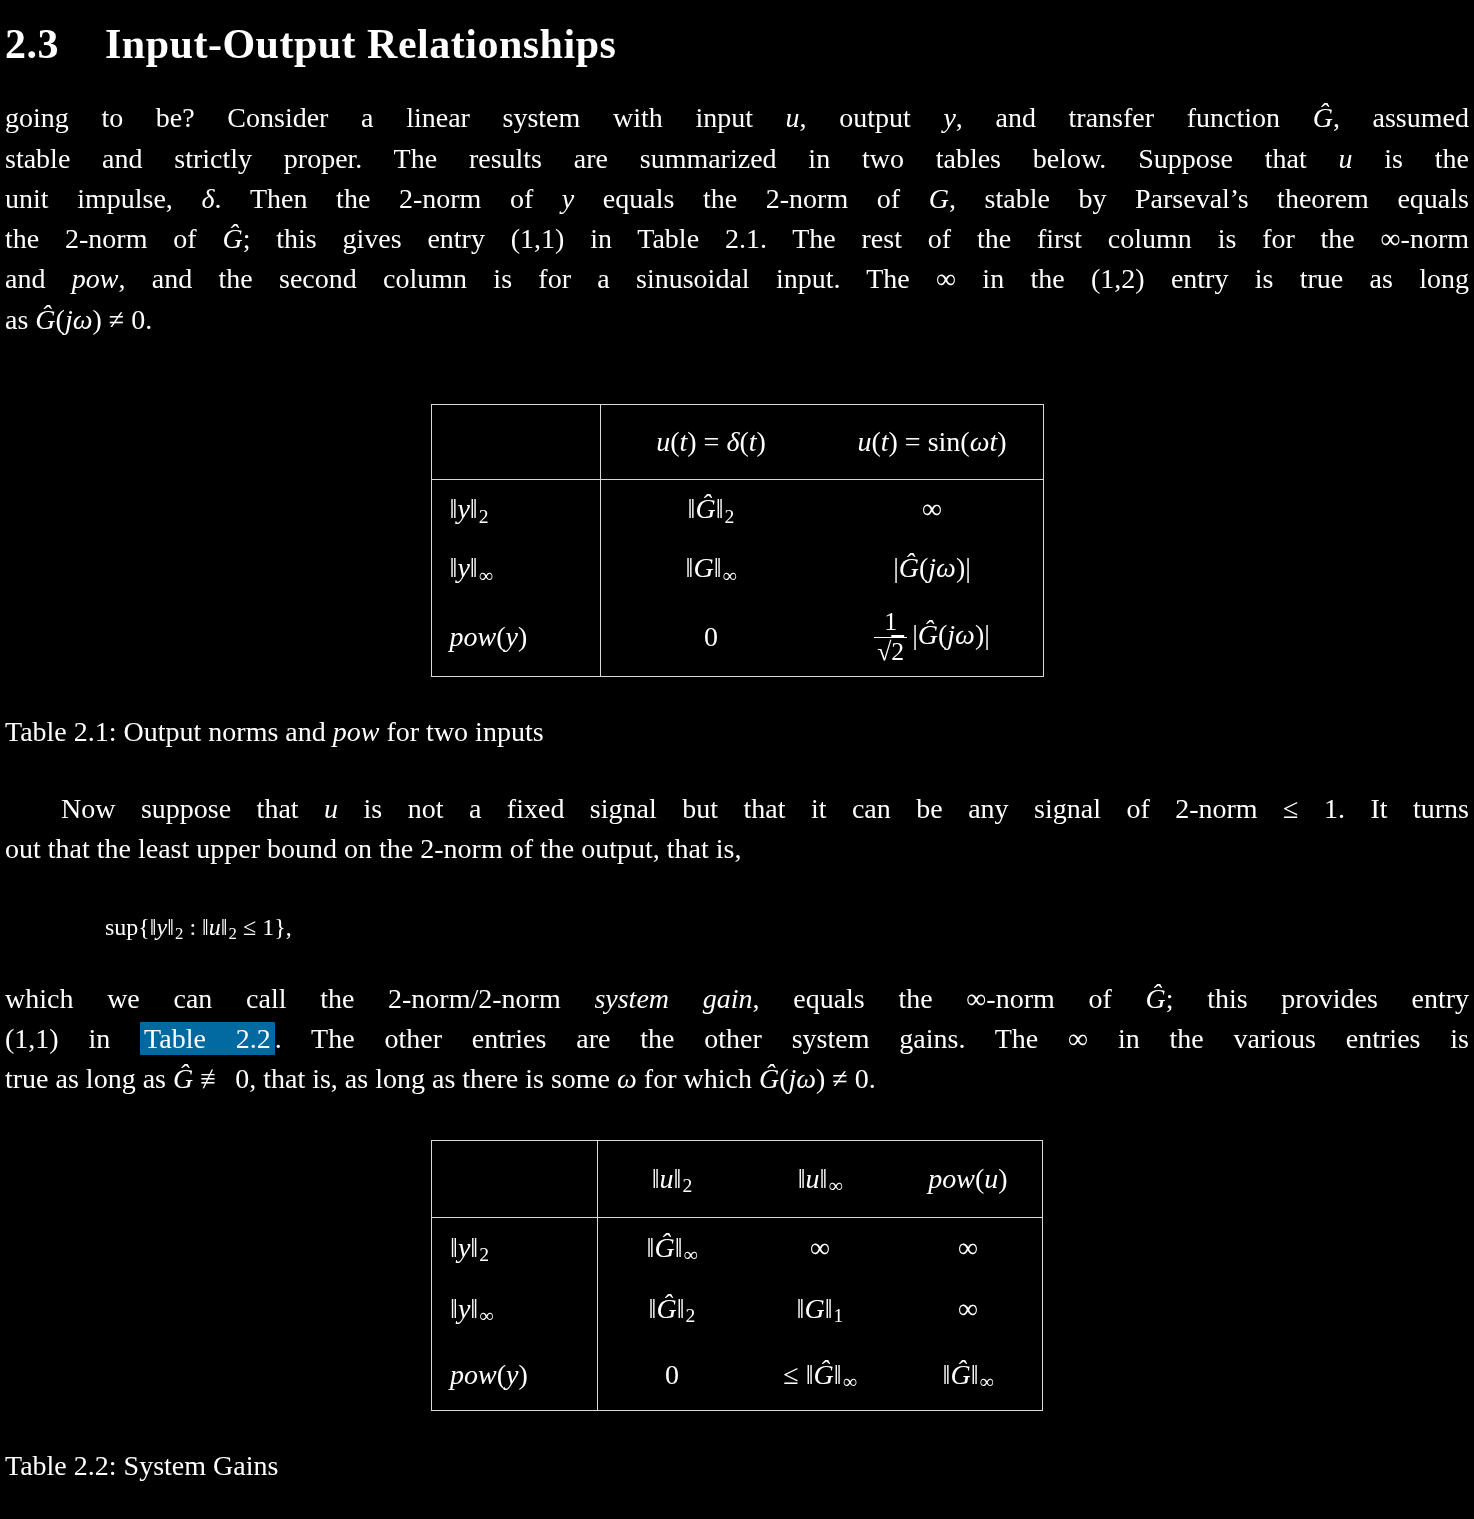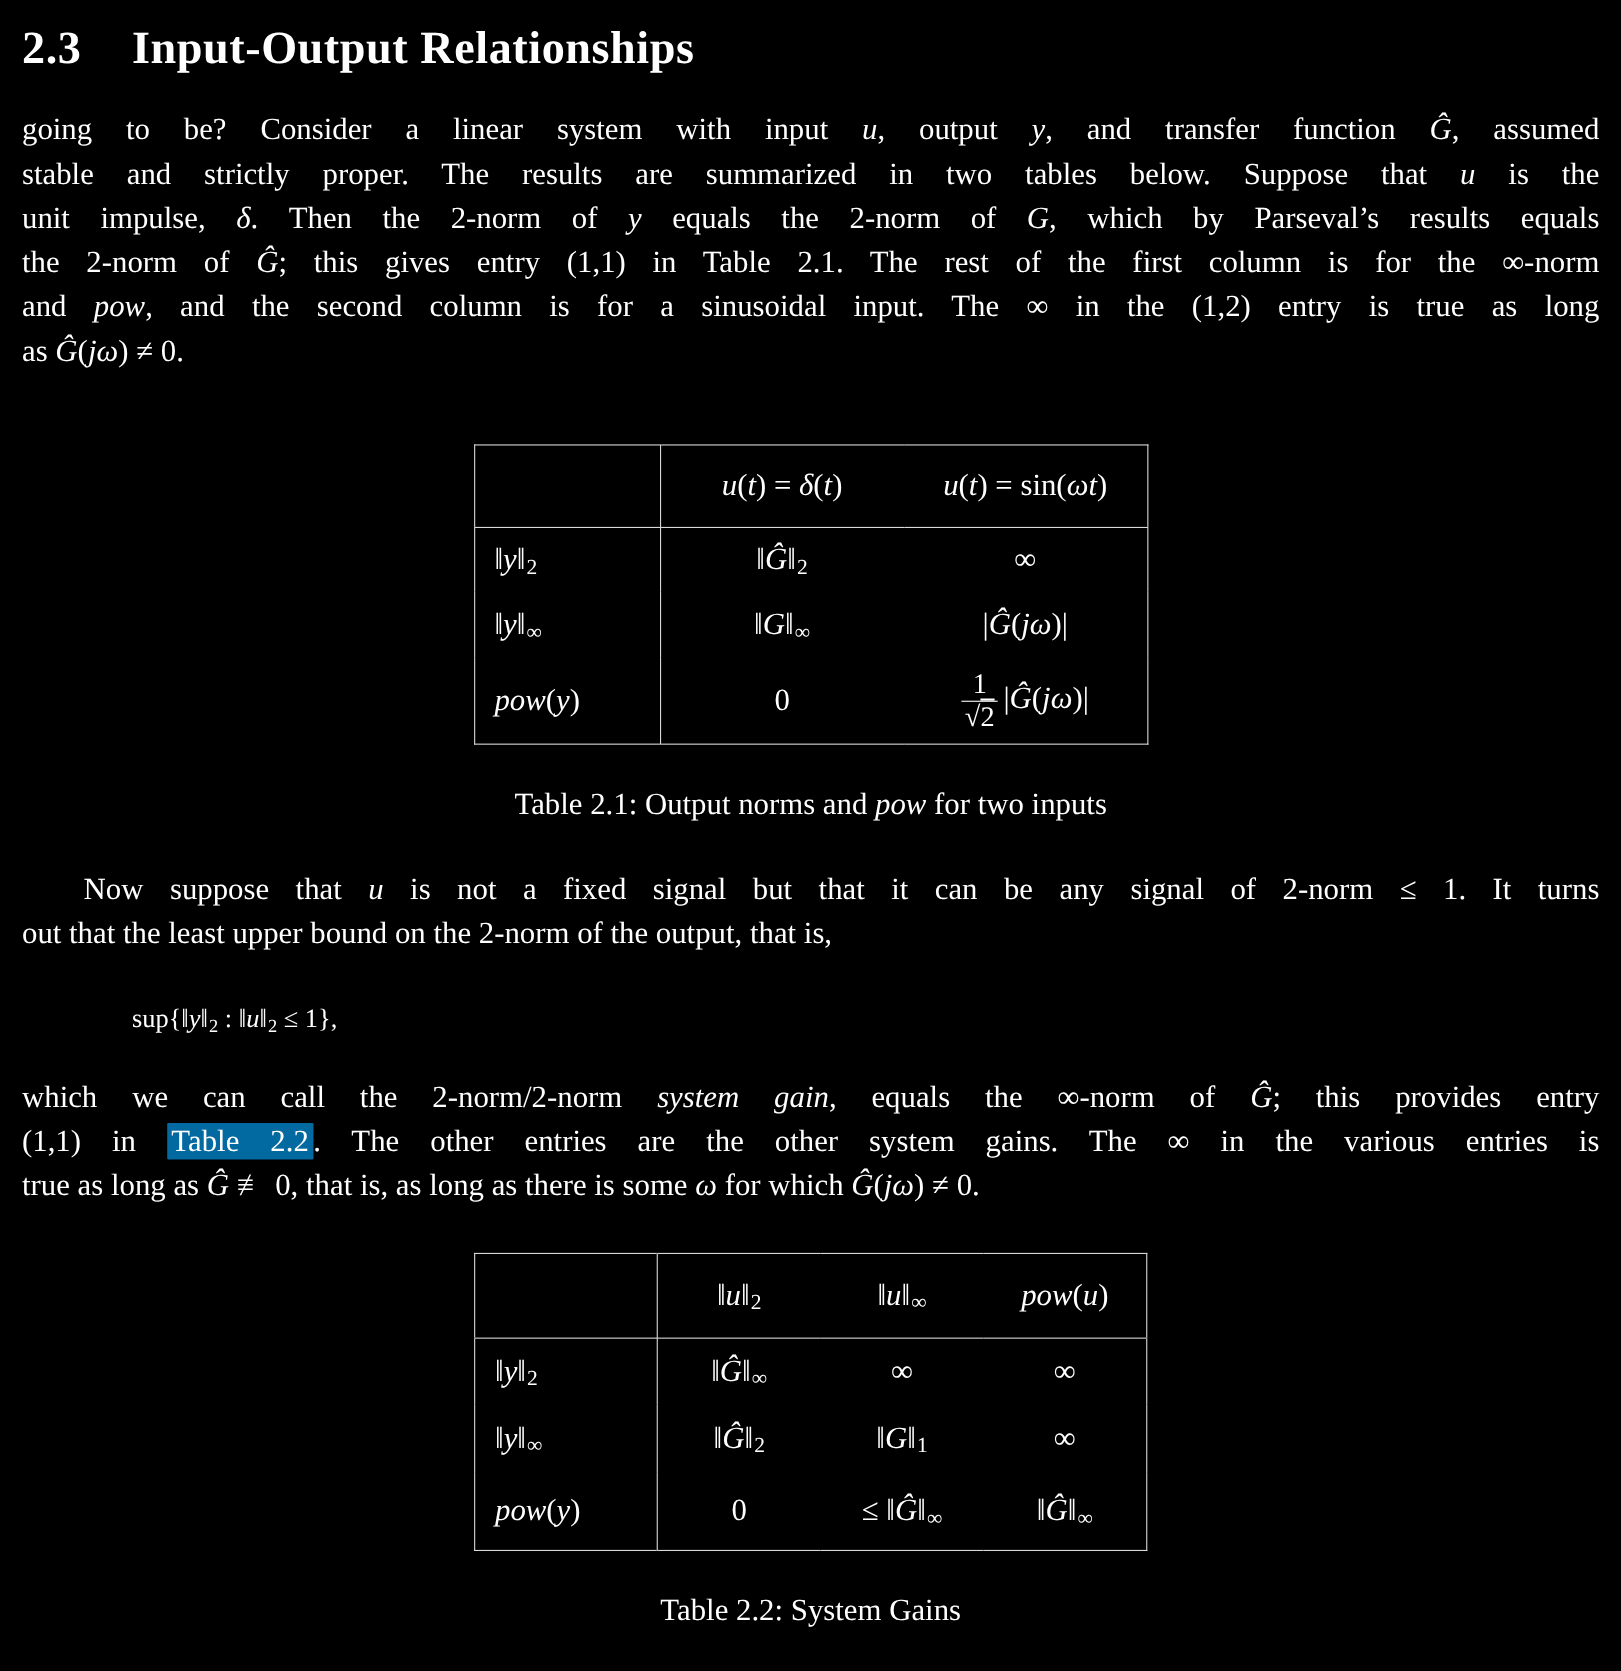--- a/index.html
+++ b/index.html
@@ -2,21 +2,21 @@
 <html><head>
 <meta charset="utf-8">
 <style>
   html,body{margin:0;padding:0;}
   body{
     width:1474px;height:1519px;
     background:#000000;color:#ffffff;
     font-family:"Liberation Serif","DejaVu Serif",serif;
     overflow:hidden;
   }
-  .page{padding:0 20px;}
+  .page{padding:0 5px;}
   h1{
     margin:0;padding-top:20px;
     font-size:42px;font-weight:bold;line-height:1.15;
     letter-spacing:0.5px;
   }
   .secnum{margin-right:46px;}
   .para{margin:0;}
   .p1{margin-top:30px;}
   .p2{margin-top:37px;}
   .p3{margin-top:25px;}
@@ -54,21 +54,21 @@
   .t1 .r1 td{height:58px;}
   .t1 .r2 td{height:60px;}
   .t1 .r3 td{height:78px;}
   .t2 .hrow td{height:76px;}
   .t2 .lblcol{width:137px;}
   .t2 .dcol{width:132px;}
   .t2 .r1 td{height:60px;}
   .t2 .r2 td{height:62px;}
   .t2 .r3 td{height:70px;}
   .caption{
-    text-align:center;font-size:28px;line-height:40px;
+    text-align:left;font-size:28px;line-height:40px;
     margin-top:35px;
   }
   .frac{
     display:inline-block;vertical-align:middle;
     text-align:center;line-height:1.12;
     font-size:0.92em;margin-right:5px;
   }
   .frac .num{display:block;padding:0 3px;}
   .frac .den{display:block;border-top:1.5px solid #ffffff;padding:0 3px;}
   .ol{text-decoration:overline;}
@@ -76,21 +76,21 @@
 </head>
 <body>
 
 <div class="page">
 
   <h1><span class="secnum">2.3</span><span>Input-Output Relationships</span></h1>
 
   <div class="para p1">
     <div class="line"><span>going to be? Consider a linear system with input </span><span class="it">u</span><span>, output </span><span class="it">y</span><span>, and transfer function </span><span class="it">Ĝ</span><span>, assumed</span></div>
     <div class="line"><span>stable and strictly proper. The results are summarized in two tables below. Suppose that </span><span class="it">u</span><span> is the</span></div>
-    <div class="line"><span>unit impulse, </span><span class="it">δ</span><span>. Then the 2-norm of </span><span class="it">y</span><span> equals the 2-norm of </span><span class="it">G</span><span>, which by Parseval’s results equals</span></div>
+    <div class="line"><span>unit impulse, </span><span class="it">δ</span><span>. Then the 2-norm of </span><span class="it">y</span><span> equals the 2-norm of </span><span class="it">G</span><span>, stable by Parseval’s theorem equals</span></div>
     <div class="line"><span>the 2-norm of </span><span class="it">Ĝ</span><span>; this gives entry (1,1) in Table 2.1. The rest of the first column is for the ∞-norm</span></div>
     <div class="line"><span>and </span><span class="it">pow</span><span>, and the second column is for a sinusoidal input. The ∞ in the (1,2) entry is true as long</span></div>
     <div class="line ll"><span>as </span><span class="it">Ĝ</span><span>(</span><span class="it">jω</span><span>) ≠ 0.</span></div>
   </div>
 
   <div class="t1wrap">
     <table class="mtable t1">
       <tbody>
         <tr class="hrow">
           <td class="lblcol"></td>

